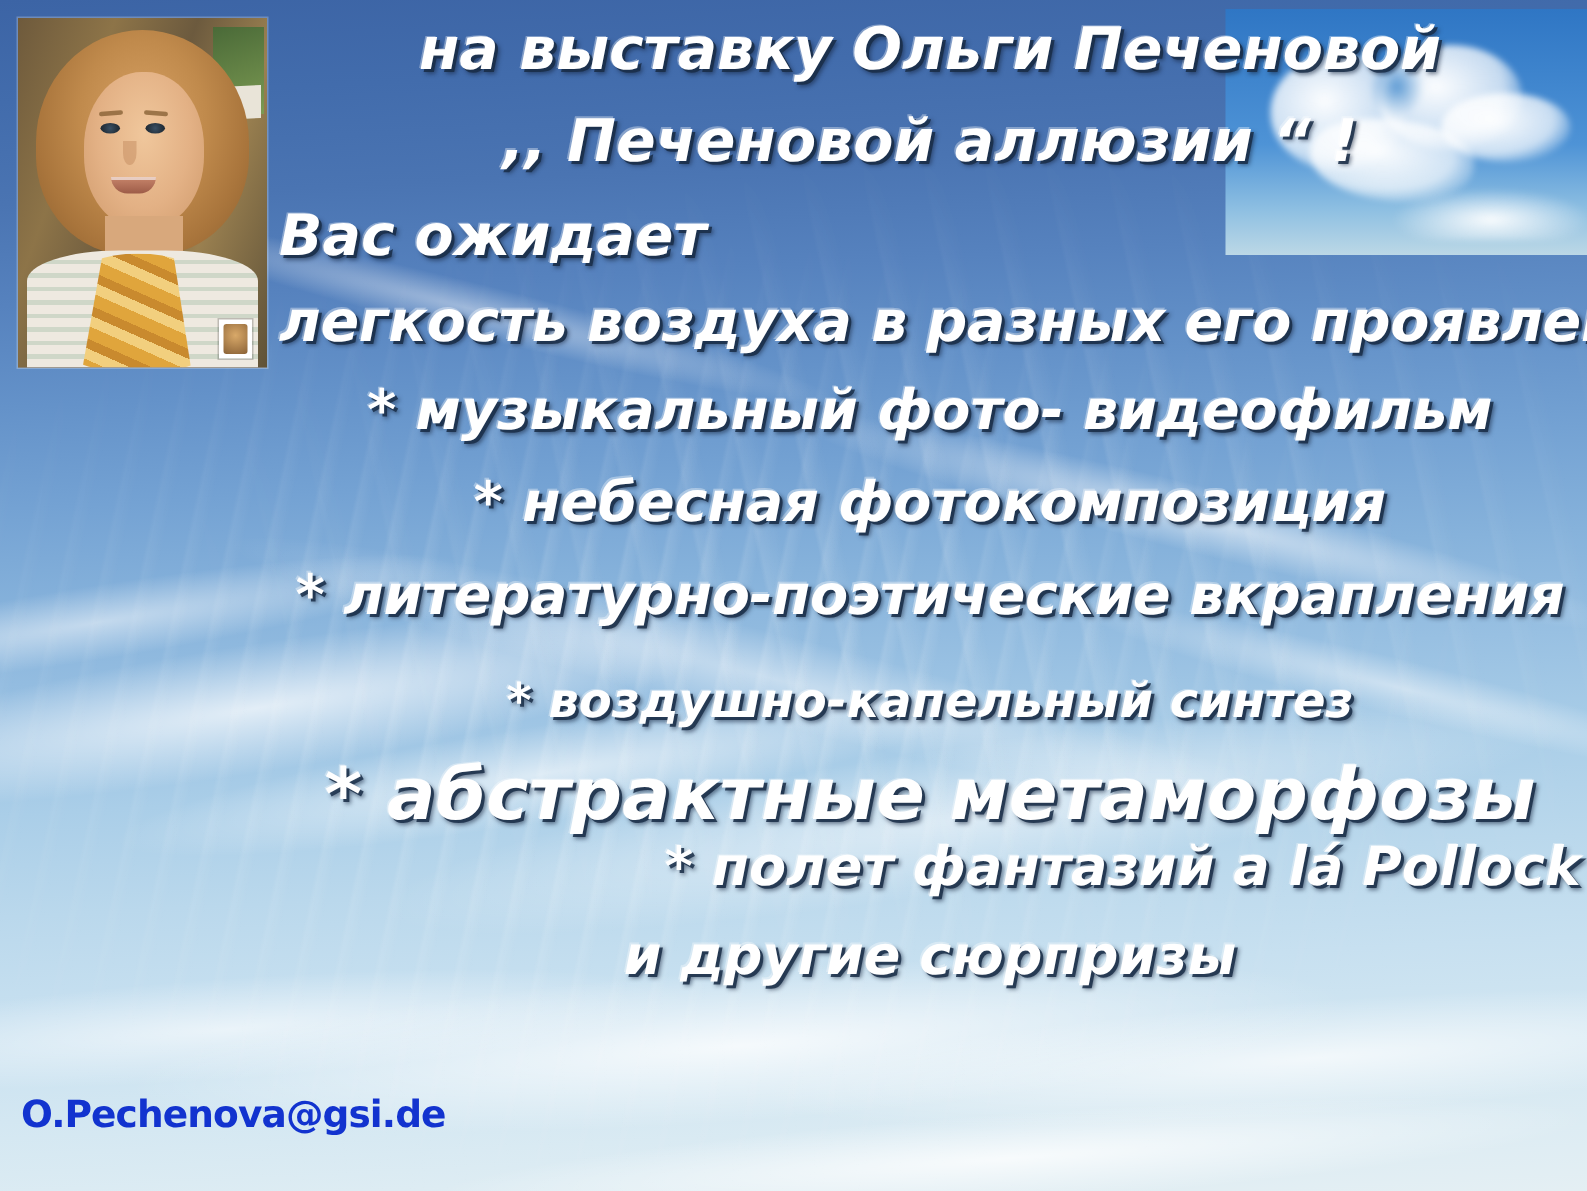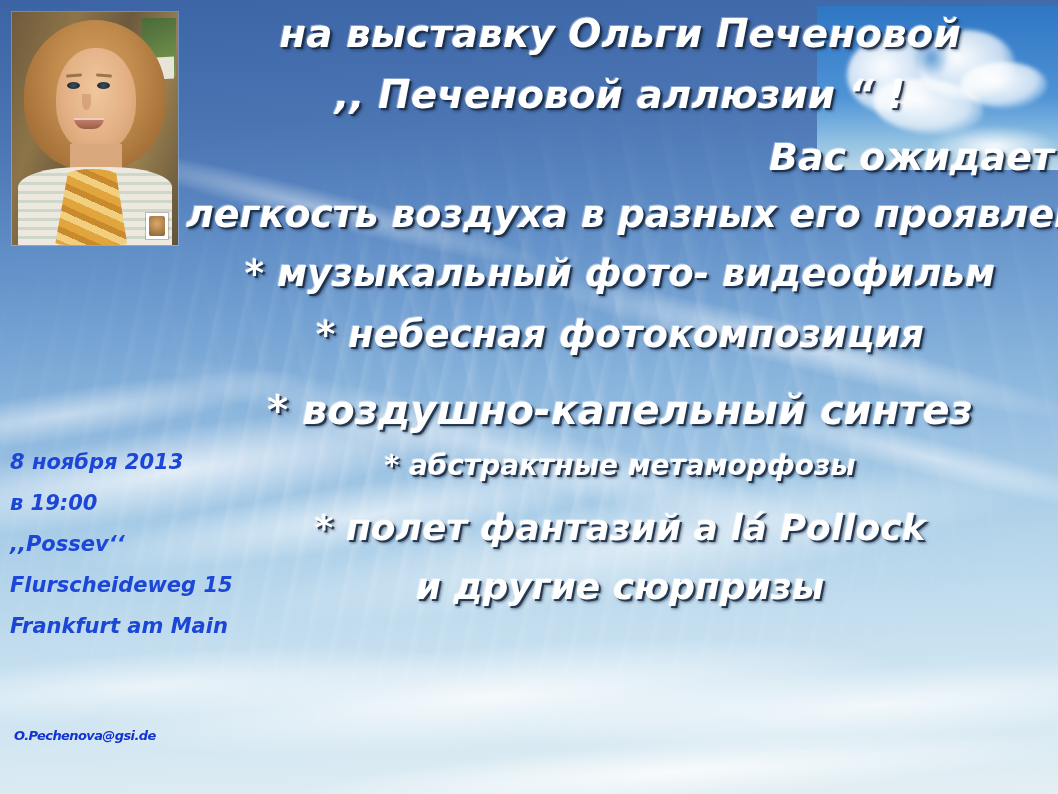--- a/index.html
+++ b/index.html
@@ -235,28 +235,28 @@
       -1px -1px 0 rgba(255,255,255,.35);
     -webkit-font-smoothing: antialiased;
   }
   #maintext .ln {
     display: block;
     white-space: nowrap;
   }
   #maintext .ln.l0 { font-size: 39px; margin-bottom: 22px; }
   #maintext .ln.l1 { font-size: 39px; margin-bottom: 21px; }
   #maintext .ln.l2 { font-size: 39px; margin-bottom: 23px; }
-  #maintext .ln.l3 { font-size: 38px; margin-bottom: 19px; text-align: right; }
+  #maintext .ln.l3 { font-size: 38px; margin-bottom: 19px; text-align: left; }
   #maintext .ln.l4 { font-size: 38px; margin-bottom: 21px; letter-spacing: -.2px; }
   #maintext .ln.l5 { font-size: 37px; margin-bottom: 24px; }
   #maintext .ln.l6 { font-size: 37px; margin-bottom: 23px; }
   #maintext .ln.l7 { font-size: 37px; margin-bottom: 22px; letter-spacing: -.3px; }
-  #maintext .ln.l8 { font-size: 40px; margin-bottom: 22px; margin-top: 36px; }
-  #maintext .ln.l9 { font-size: 28px; margin-bottom: 29px; }
-  #maintext .ln.l10{ font-size: 36px; margin-bottom: 22px; }
+  #maintext .ln.l8 { font-size: 32px; margin-bottom: 22px; margin-top: 36px; }
+  #maintext .ln.l9 { font-size: 48px; margin-bottom: 6px; }
+  #maintext .ln.l10{ font-size: 36px; margin-bottom: 22px; text-align: right; }
   #maintext .ln.l11{ font-size: 36px; margin-bottom: 4px; margin-top: 14px; }
   #maintext .ln.l12{ font-size: 36px; opacity: .92; }
 
   
   #info {
     position: absolute;
     left: 10px; top: 452px;
     width: 300px;
     color: #1c46d6;
     font-family: "DejaVu Sans", sans-serif;
@@ -269,24 +269,23 @@
   #info .iln.i1 { margin-bottom: 20px; font-style: italic; }
   #info .iln.i2 { margin-bottom: 20px; font-style: italic; }
   #info .iln.i3 { margin-bottom: 20px; font-style: italic; }
   #info .iln.i4 { margin-bottom: 20px; font-style: italic; }
   #email {
     position: absolute;
     left: 14px; top: 728px;
     color: #1233cf;
     font-family: "DejaVu Sans", sans-serif;
     font-weight: 700;
-    font-size: 13px;
+    font-size: 25px;
     letter-spacing: -0.6px;
     white-space: nowrap;
-    font-style: italic;
   }
 </style>
 </head>
 <body>
 
 <div id="poster">
 
   <div class="cirrus c1"></div>
   <div class="cirrus c2"></div>
   <div class="cirrus c3"></div>
@@ -324,30 +323,24 @@
     <div class="cloud-lo"></div>
   </div>
 
   <div id="maintext">
     <span class="ln l1">на выставку Ольги Печеновой</span>
     <span class="ln l2">,, Печеновой аллюзии “ !</span>
     <span class="ln l3">Вас ожидает</span>
     <span class="ln l4">легкость воздуха в разных его проявлениях:</span>
     <span class="ln l6">* музыкальный фото- видеофильм</span>
     <span class="ln l5">* небесная фотокомпозиция</span>
+    <span class="ln l7">* литературно-поэтические вкрапления</span>
     <span class="ln l8">* воздушно-капельный синтез</span>
     <span class="ln l9">* абстрактные метаморфозы</span>
     <span class="ln l10">* полет фантазий а lá Pollock</span>
     <span class="ln l11">и другие сюрпризы</span>
     <span class="ln l12"></span>
   </div>
 
-  <div id="info">
-    <span class="iln i0">8 ноября 2013</span>
-    <span class="iln i1">в 19:00</span>
-    <span class="iln i2">,,Possev‘‘</span>
-    <span class="iln i3">Flurscheideweg 15</span>
-    <span class="iln i4">Frankfurt am Main</span>
-  </div>
 
   <div id="email">O.Pechenova@gsi.de</div>
 
 </div>
 
 </body></html>

